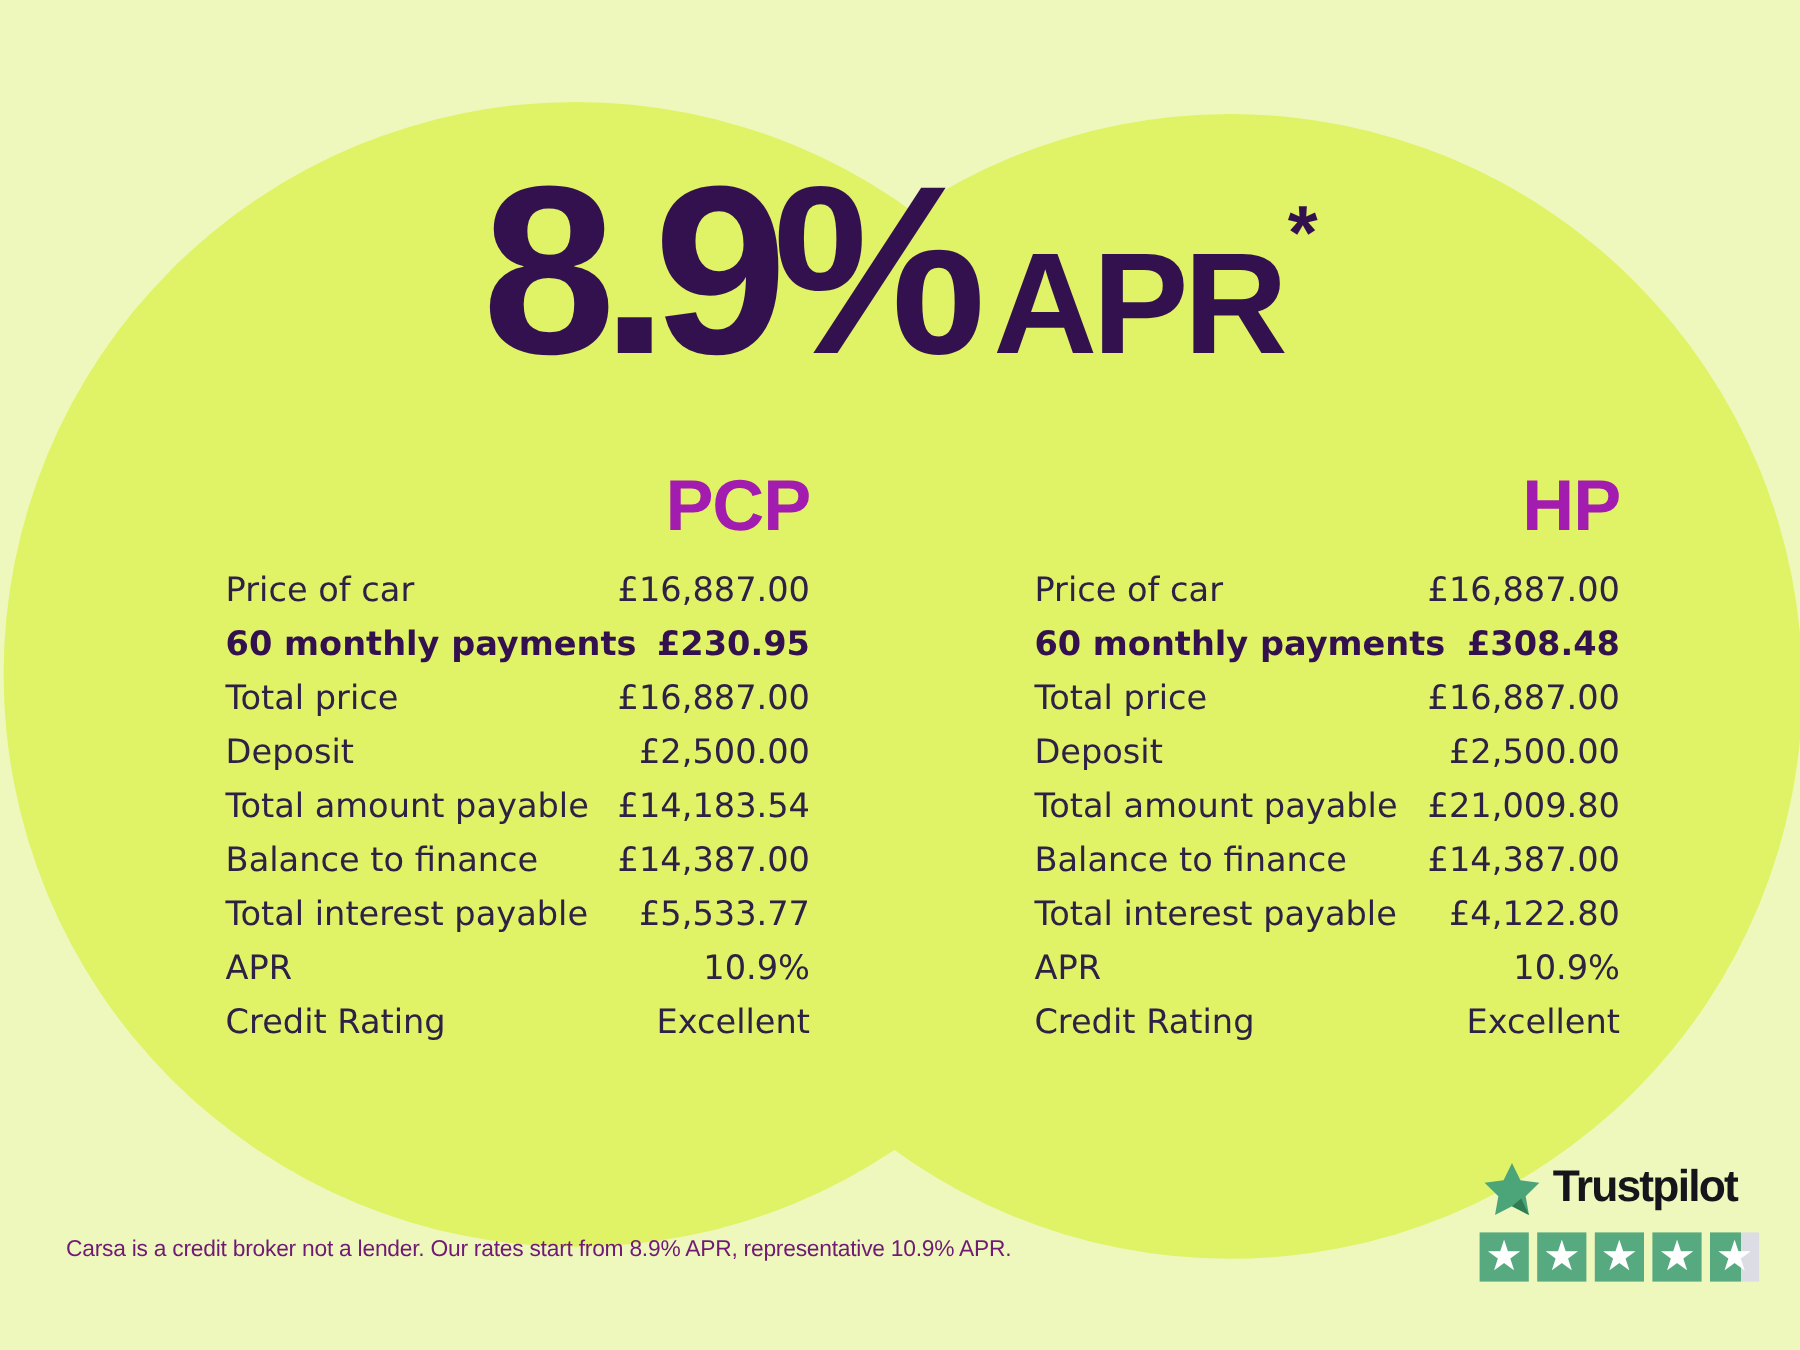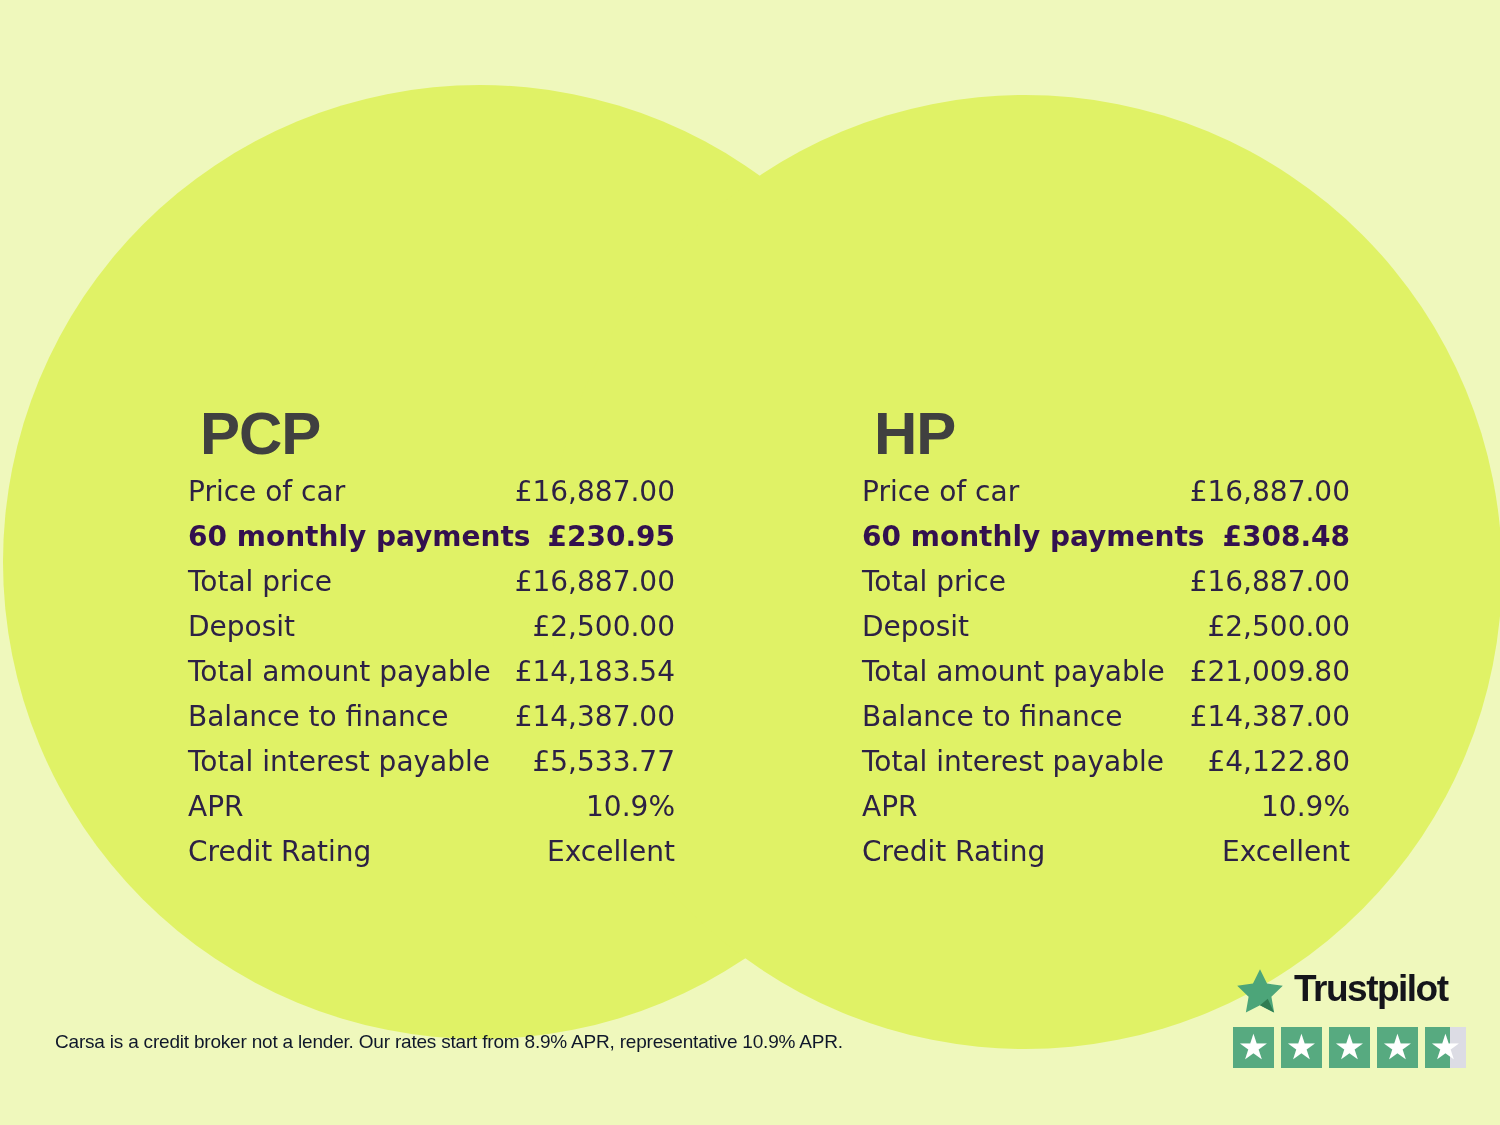--- a/index.html
+++ b/index.html
@@ -21,34 +21,34 @@
   }
   .rate-num{font-weight:bold;font-size:200px;letter-spacing:-12px;}
   .rate-apr{font-weight:bold;font-size:120px;letter-spacing:-4px;margin-left:18px;}
   .rate-asterisk{font-weight:bold;font-size:64px;position:relative;top:-78px;margin-left:4px;}
 
   
   .col{position:absolute;z-index:1;top:387px;}
   .col-pcp{left:188px;width:487px;}
   .col-hp{left:862px;width:488px;}
   .col-heading{
-    margin:12px;text-align:left;
-    font-weight:bold;font-size:60px;letter-spacing:-1px;color:#404040;
+    margin:0;text-align:right;
+    font-weight:bold;font-size:60px;letter-spacing:-1px;color:#a21caf;
   }
   .rows{position:absolute;top:82px;left:0;right:0;}
   .row{
     display:flex;justify-content:space-between;align-items:center;height:45px;
     font-family:"DejaVu Sans", sans-serif;font-size:28px;color:#2D2145;
   }
   .row.bold .lbl,.row.bold .val{font-weight:bold;color:#33114F;text-align:center;}
 
   
   .disclaimer{
     left:55px;top:1029px;margin:0;
-    font-size:19px;line-height:25.5px;letter-spacing:-0.2px;color:#0f172a;
+    font-size:19px;line-height:25.5px;letter-spacing:-0.2px;color:#701a75;
   }
   .trustpilot{left:1233px;top:968px;width:240px;}
   .tp-logo{display:flex;align-items:flex-start;gap:10px;margin-left:3px;}
   .tp-word{font-weight:bold;font-size:37px;letter-spacing:-1.5px;color:#15151B;}
   .tp-stars{display:flex;gap:7px;margin-top:13px;}
   .tp-box{
     width:41px;height:41px;background:#57AA80;
     font-family:"DejaVu Sans", sans-serif;font-size:35px;line-height:41px;
     color:#FFFFFF;text-align:center;
   }
@@ -58,20 +58,23 @@
 <body>
 
 <div class="canvas">
 
   <svg class="bg" width="1500" height="1125" viewBox="0 0 1500 1125">
     <circle cx="480" cy="562" r="477" fill="#E0F266"></circle>
     <circle cx="1025" cy="572" r="477" fill="#E0F266"></circle>
   </svg>
 
 
+  <div class="layer rate-line">
+    <span class="rate-num">8.9%</span><span class="rate-apr">APR</span><span class="rate-asterisk">*</span>
+  </div>
 
   <section class="col col-pcp">
     <h2 class="col-heading">PCP</h2>
     <div class="rows">
       <div class="row">
         <span class="lbl">Price of car</span>
         <span class="val">£16,887.00</span>
       </div>
       <div class="row bold">
         <span class="lbl">60 monthly payments</span>

